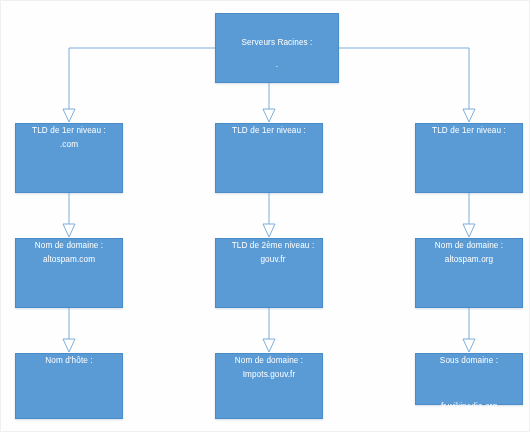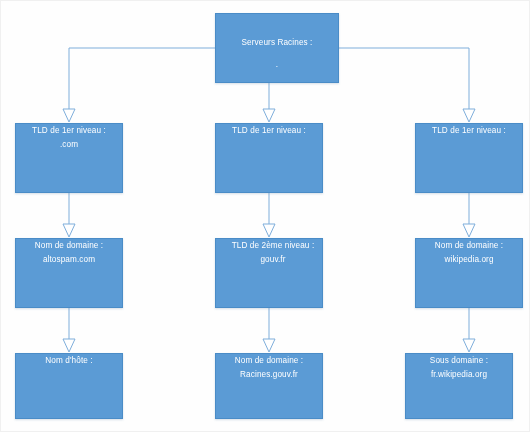--- a/index.html
+++ b/index.html
@@ -121,30 +121,30 @@
     <span class="l2">altospam.com</span>
   </div>
 
   <div class="node" style="left: 214px; top: 237px; width: 108px; height: 70px; background: rgb(91, 155, 213); border-color: rgb(74, 140, 199); color: rgb(255, 255, 255); padding-left: 8px;">
     <span class="l1">TLD de 2ème niveau :</span>
     <span class="l2">gouv.fr</span>
   </div>
 
   <div class="node" style="left: 414px; top: 237px; width: 108px; height: 70px; background: rgb(91, 155, 213); border-color: rgb(74, 140, 199); color: rgb(255, 255, 255);">
     <span class="l1">Nom de domaine :</span>
-    <span class="l2">wikipedia.org</span>
+    <span class="l2">altospam.org</span>
   </div>
 
   <div class="node" style="left: 14px; top: 352px; width: 108px; height: 66px; background: rgb(91, 155, 213); border-color: rgb(74, 140, 199); color: rgb(255, 255, 255);">
     <span class="l1">Nom d'hôte :</span>
   </div>
 
   <div class="node" style="left: 214px; top: 352px; width: 108px; height: 66px; background: rgb(91, 155, 213); border-color: rgb(74, 140, 199); color: rgb(255, 255, 255);">
     <span class="l1">Nom de domaine :</span>
-    <span class="l2">Racines.gouv.fr</span>
+    <span class="l2">Impots.gouv.fr</span>
   </div>
 
-  <div class="node" style="left: 404px; top: 352px; width: 108px; height: 66px; background: rgb(91, 155, 213); border-color: rgb(74, 140, 199); color: rgb(255, 255, 255);">
+  <div class="node" style="left: 414px; top: 352px; width: 108px; height: 52px; background: rgb(91, 155, 213); border-color: rgb(74, 140, 199); color: rgb(255, 255, 255); gap: 32px;">
     <span class="l1">Sous domaine :</span>
     <span class="l2">fr.wikipedia.org</span>
   </div>
 
 </div>
 
 </body></html>

